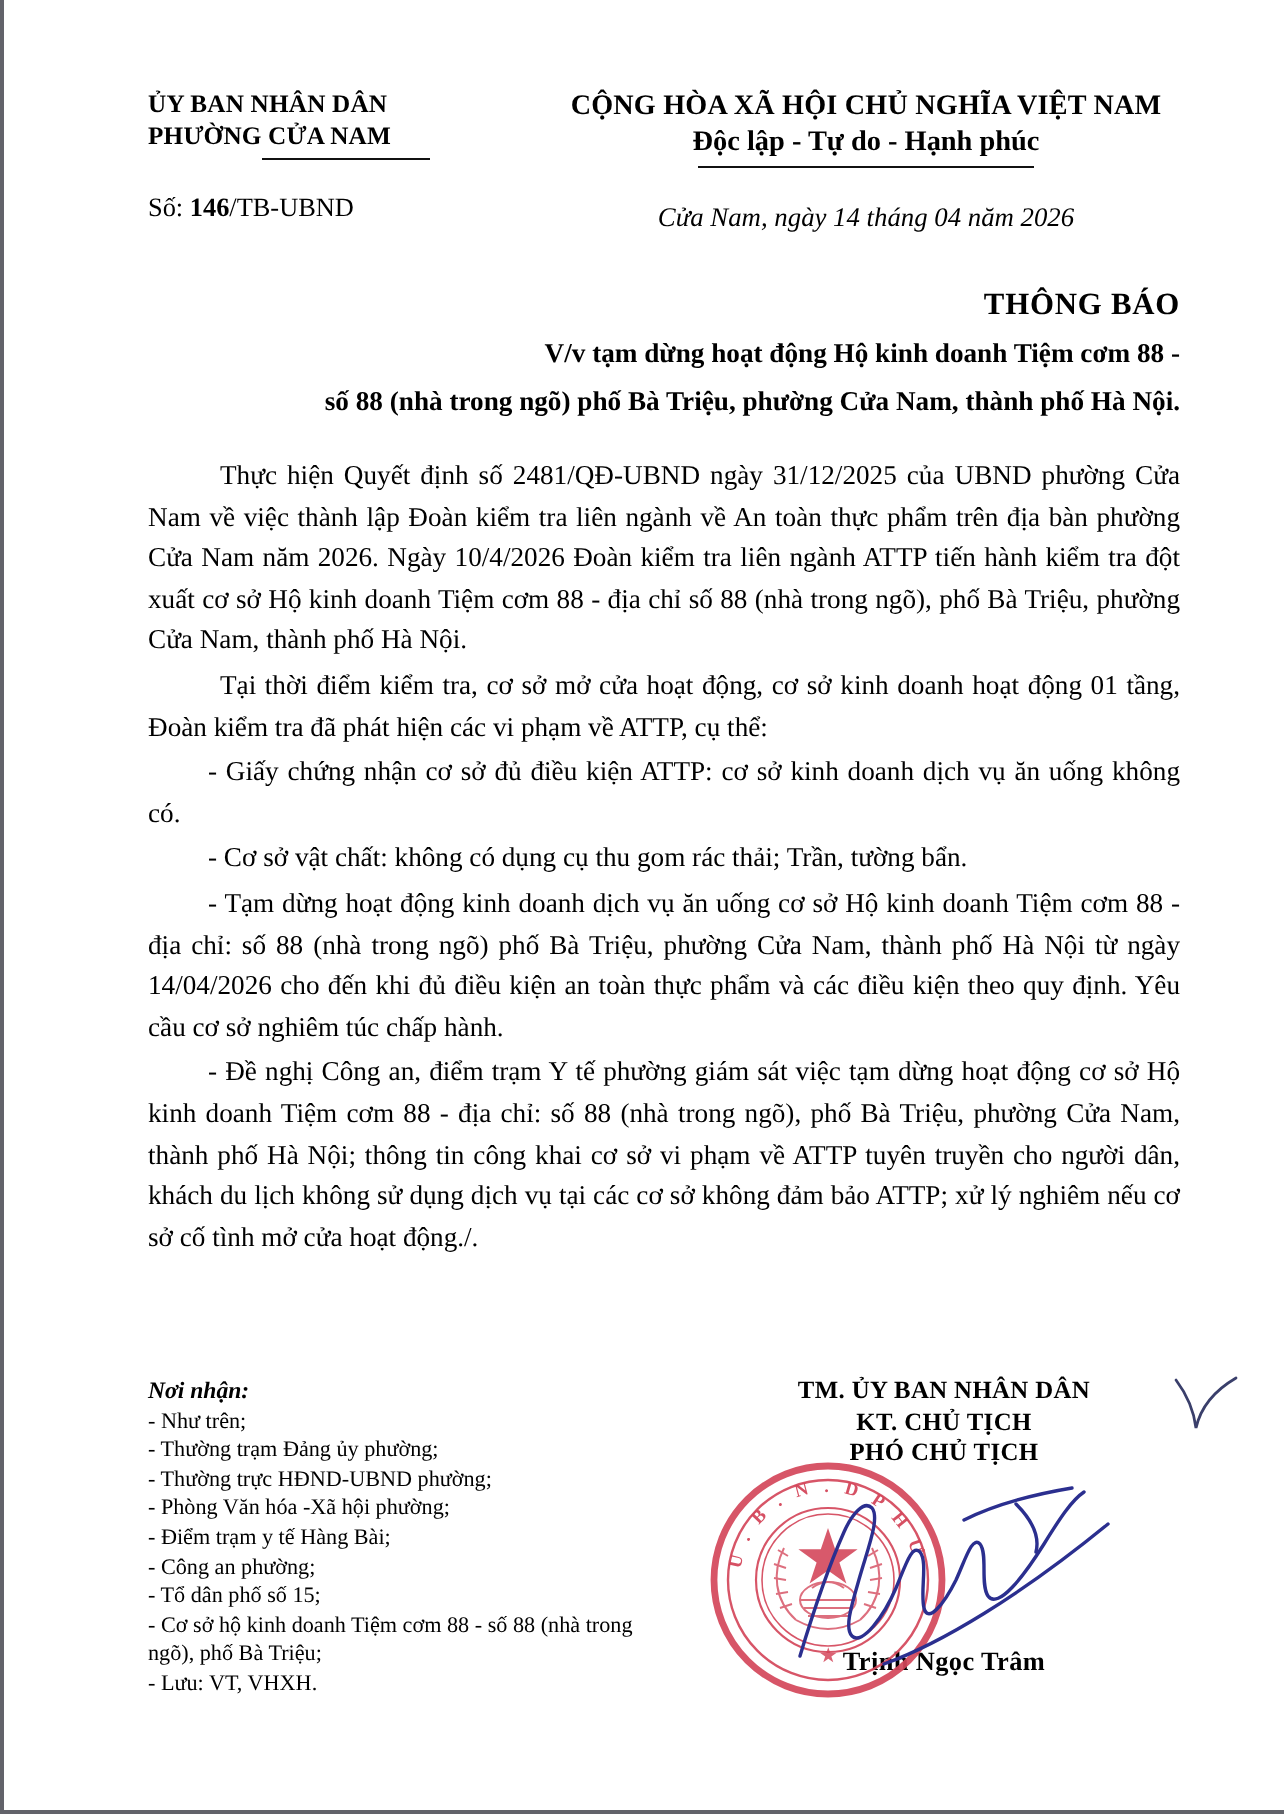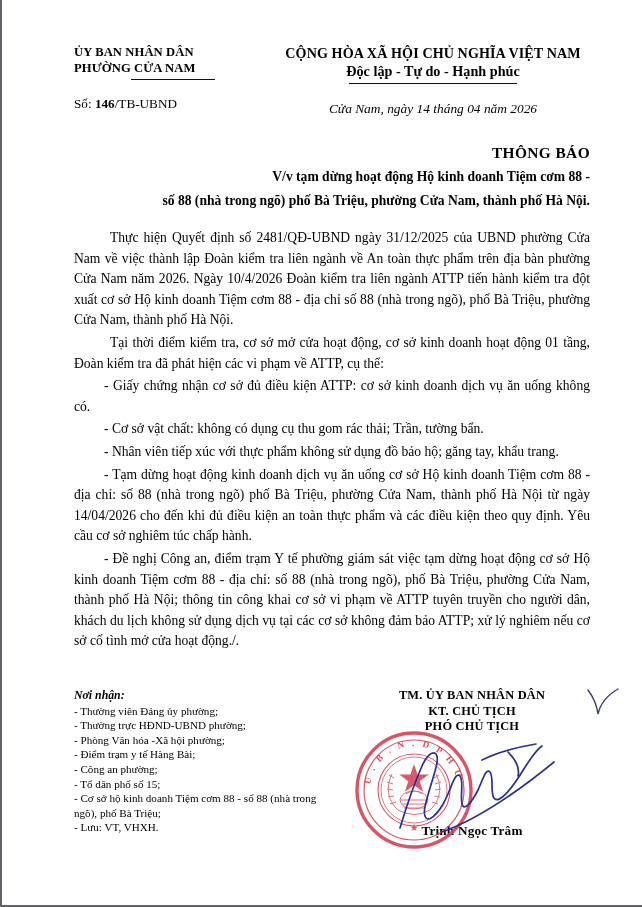--- a/index.html
+++ b/index.html
@@ -213,33 +213,33 @@
       <div class="title-main">THÔNG BÁO</div>
       <div class="title-sub">V/v tạm dừng hoạt động Hộ kinh doanh Tiệm cơm 88 -</div>
       <div class="title-sub">số 88 (nhà trong ngõ) phố Bà Triệu, phường Cửa Nam, thành phố Hà Nội.</div>
     </div>
 
     <div class="body-text">
       <p class="para">Thực hiện Quyết định số 2481/QĐ-UBND ngày 31/12/2025 của UBND phường Cửa Nam về việc thành lập Đoàn kiểm tra liên ngành về An toàn thực phẩm trên địa bàn phường Cửa Nam năm 2026. Ngày 10/4/2026 Đoàn kiểm tra liên ngành ATTP tiến hành kiểm tra đột xuất cơ sở Hộ kinh doanh Tiệm cơm 88 - địa chỉ số 88 (nhà trong ngõ), phố Bà Triệu, phường Cửa Nam, thành phố Hà Nội.</p>
       <p class="para">Tại thời điểm kiểm tra, cơ sở mở cửa hoạt động, cơ sở kinh doanh hoạt động 01 tầng, Đoàn kiểm tra đã phát hiện các vi phạm về ATTP, cụ thể:</p>
       <p class="para dash">- Giấy chứng nhận cơ sở đủ điều kiện ATTP: cơ sở kinh doanh dịch vụ ăn uống không có.</p>
       <p class="para dash">- Cơ sở vật chất: không có dụng cụ thu gom rác thải; Trần, tường bẩn.</p>
-      <p class="para dash">- Nhân viên tiếp xúc với thực phẩm không sử dụng đồ bảo hộ; găng tay, khẩu trang.</p>
       <p class="para dash">- Tạm dừng hoạt động kinh doanh dịch vụ ăn uống cơ sở Hộ kinh doanh Tiệm cơm 88 - địa chỉ: số 88 (nhà trong ngõ) phố Bà Triệu, phường Cửa Nam, thành phố Hà Nội từ ngày 14/04/2026 cho đến khi đủ điều kiện an toàn thực phẩm và các điều kiện theo quy định. Yêu cầu cơ sở nghiêm túc chấp hành.</p>
       <p class="para dash tight">- Đề nghị Công an, điểm trạm Y tế phường giám sát việc tạm dừng hoạt động cơ sở Hộ kinh doanh Tiệm cơm 88 - địa chỉ: số 88 (nhà trong ngõ), phố Bà Triệu, phường Cửa Nam, thành phố Hà Nội; thông tin công khai cơ sở vi phạm về ATTP tuyên truyền cho người dân, khách du lịch không sử dụng dịch vụ tại các cơ sở không đảm bảo ATTP; xử lý nghiêm nếu cơ sở cố tình mở cửa hoạt động./.</p>
     </div>
 
   </div>
 
   <div class="footer">
 
     <div class="recipients">
       <div class="recipients-title">Nơi nhận:</div>
       <ul>
-        <li>- Thường viên Đảng ủy phường;</li>
+        <li>- Như trên;</li>
+        <li>- Thường trạm Đảng ủy phường;</li>
         <li>- Thường trực HĐND-UBND phường;</li>
         <li>- Phòng Văn hóa -Xã hội phường;</li>
         <li>- Điểm trạm y tế Hàng Bài;</li>
         <li>- Công an phường;</li>
         <li>- Tổ dân phố số 15;</li>
         <li>- Cơ sở hộ kinh doanh Tiệm cơm 88 - số 88 (nhà trong ngõ), phố Bà Triệu;</li>
         <li>- Lưu: VT, VHXH.</li>
       </ul>
     </div>
 

